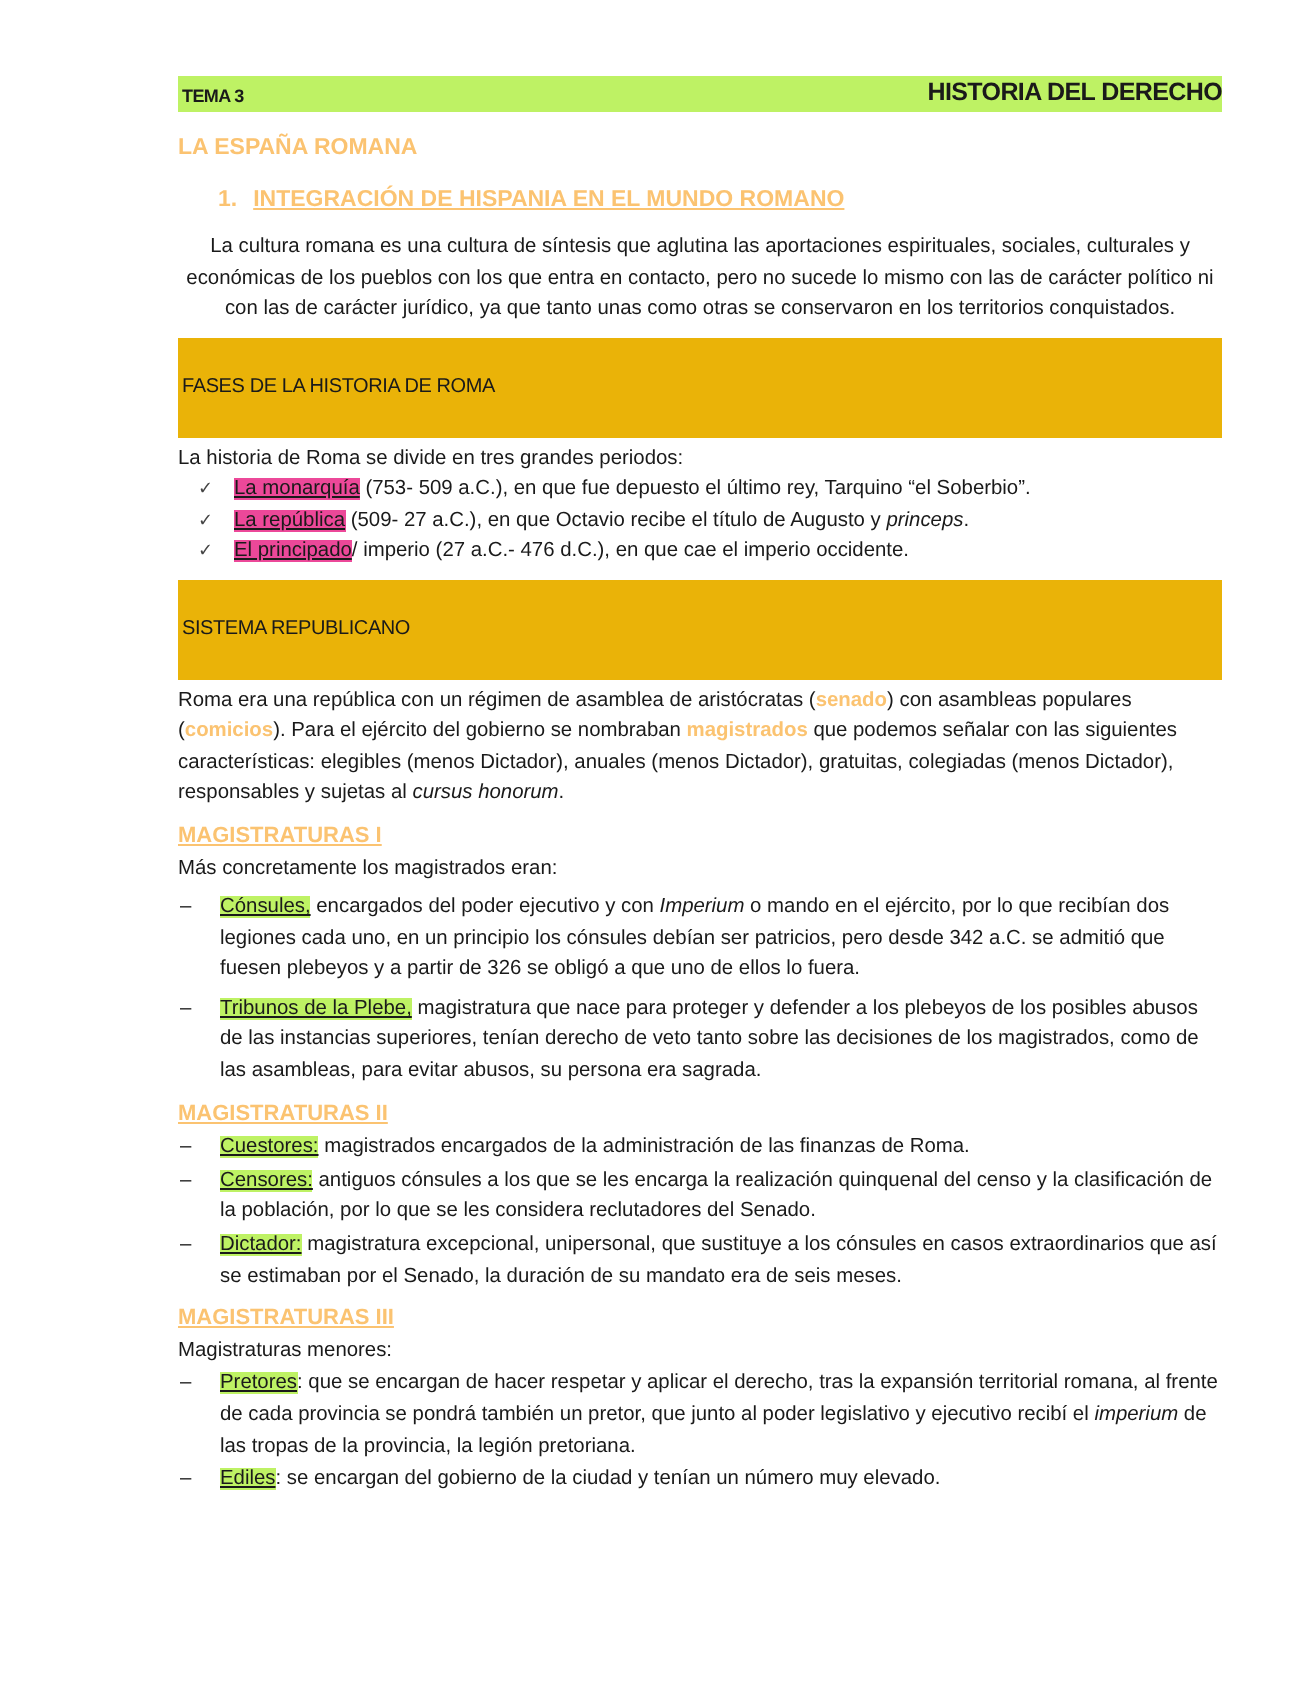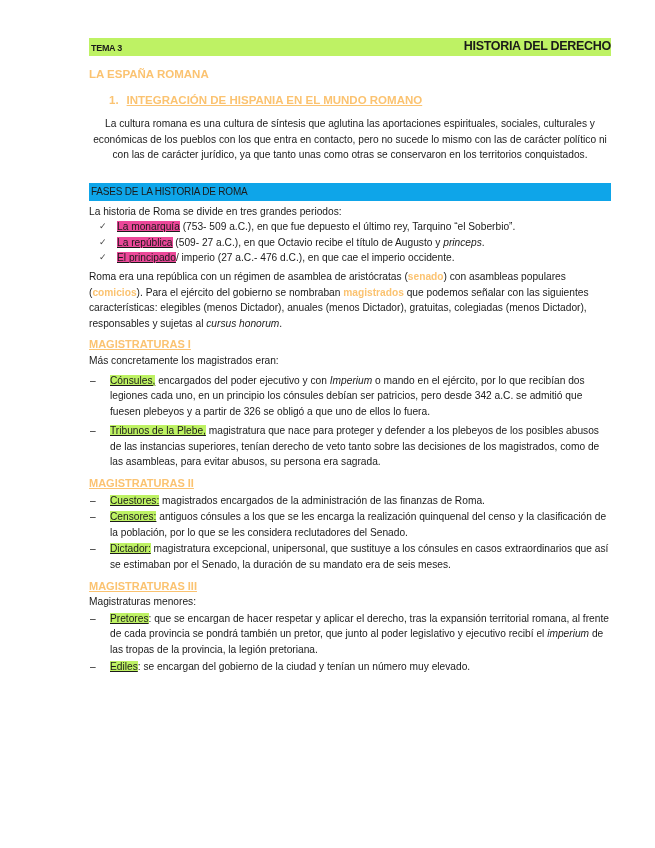--- a/index.html
+++ b/index.html
@@ -9,21 +9,21 @@
   .header-bar { background: #bef264; height: 18px; position: relative; }
   .tema { position: absolute; left: 2px; top: 3px; font-size: 9px; font-weight: bold; letter-spacing: -0.3px; }
   .main-title { position: absolute; left: 0; right: 0; top: 1px; text-align: right; font-size: 12.5px; font-weight: bold; letter-spacing: -0.3px; }
   .h-orange { color: #fbc371; font-weight: bold; }
   .spain { margin-top: 11px; font-size: 11.5px; }
   .h1num { margin-top: 10px; margin-left: 20px; font-size: 11.5px; }
   .h1num .t { text-decoration: underline; margin-left: 8px; }
   p { margin: 0; }
   .para1 { margin-top: 8px; text-align: center; }
   .para2 { margin-top: 5px; }
-  .section-bar { background: #0ea5e9; padding: 1px 2px; margin-top: 20px; font-size: 10px; letter-spacing: -0.2px; }
+  .section-bar { background: #eab308; padding: 17px 2px; margin-top: 6px; font-size: 10px; letter-spacing: -0.2px; }
   .lead { margin-top: 3px; }
   .check-list { list-style: none; margin: 0; padding: 0; }
   .check-list li { position: relative; padding-left: 28px; }
   .check-list li .chk { position: absolute; left: 10px; top: 0; font-size: 9px; color: #444; }
   .hl-yellow { background: #ec4899; text-decoration: underline; }
   .hl-orange-u { background: #bef264; text-decoration: underline; }
   .or-text { color: #fbc371; font-weight: bold; }
   .mag-title { color: #fbc371; font-weight: bold; text-decoration: underline; font-size: 11px; margin-top: 6px; }
   .dash-list { list-style: none; margin: 0; padding: 0; }
   .dash-list li { position: relative; padding-left: 21px; margin-top: 4px; }
@@ -59,20 +59,21 @@
     <li>
       <span class="chk">✓</span>
       <span class="hl-yellow">La república</span><span> (509- 27 a.C.), en que Octavio recibe el título de Augusto y </span><em>princeps</em><span>.</span>
     </li>
     <li>
       <span class="chk">✓</span>
       <span class="hl-yellow">El principado</span><span>/ imperio (27 a.C.- 476 d.C.), en que cae el imperio occidente.</span>
     </li>
   </ul>
 
+  <div class="section-bar">SISTEMA REPUBLICANO</div>
   <p class="lead"><span>Roma era una república con un régimen de asamblea de aristócratas (</span><span class="or-text">senado</span><span>) con asambleas populares (</span><span class="or-text">comicios</span><span>). Para el ejército del gobierno se nombraban </span><span class="or-text">magistrados</span><span> que podemos señalar con las siguientes características: elegibles (menos Dictador), anuales (menos Dictador), gratuitas, colegiadas (menos Dictador), responsables y sujetas al </span><em>cursus honorum</em><span>.</span></p>
 
   <div class="mag-title">MAGISTRATURAS I</div>
   <p>Más concretamente los magistrados eran:</p>
   <ul class="dash-list">
     <li>
       <span class="dash">–</span>
       <span class="hl-orange-u">Cónsules,</span><span> encargados del poder ejecutivo y con </span><em>Imperium</em><span> o mando en el ejército, por lo que recibían dos legiones cada uno, en un principio los cónsules debían ser patricios, pero desde 342 a.C. se admitió que fuesen plebeyos y a partir de 326 se obligó a que uno de ellos lo fuera.</span>
     </li>
     <li>

